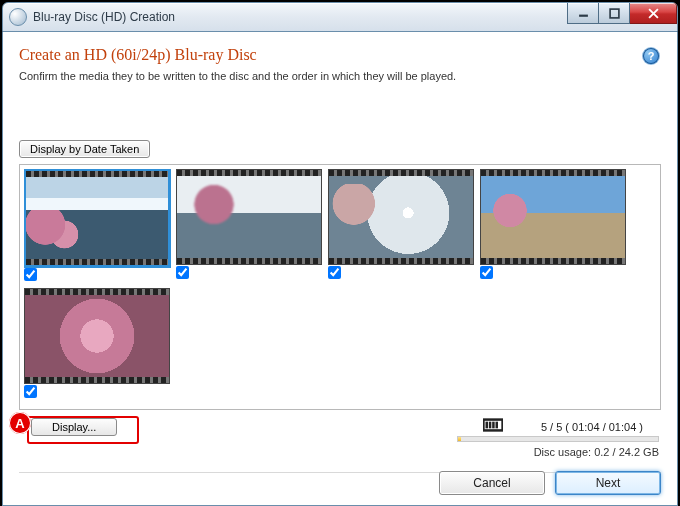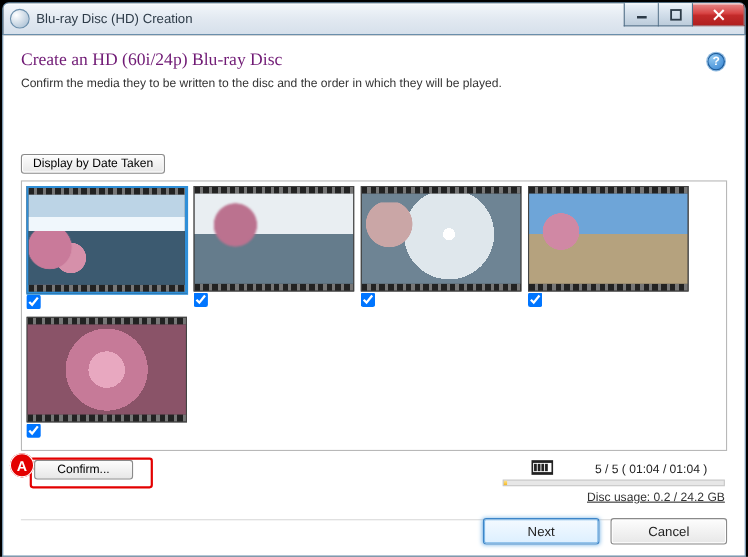--- a/index.html
+++ b/index.html
@@ -76,21 +76,21 @@
   .content {
     background: #fff;
     border: 1px solid #6a8eab;
     border-top: none;
     height: calc(100% - 28px);
     box-sizing: border-box;
     padding: 10px 16px 12px 16px;
     position: relative;
   }
   .heading {
-    color: #701a75;
+    color: #c2410c;
     font-family: "Comic Sans MS", "Segoe Print", cursive;
     font-size: 16px;
     margin: 4px 0 6px 0;
   }
   .subtext {
     font-size: 11px;
     color: #333;
     margin-bottom: 14px;
   }
   .help-icon {
@@ -228,21 +228,20 @@
   .usage-bar .fill {
     height: 100%;
     background: linear-gradient(to bottom, #ffe28a, #f5b924);
     width: 1.5%;
   }
   .usage-text {
     position: absolute;
     right: 18px;
     font-size: 11px;
     color: #333;
-    text-decoration: underline;
   }
   .hr {
     border: none;
     border-top: 1px solid #d9d9d9;
     margin: 0;
   }
   .footer {
     position: absolute;
     left: 0; right: 0; bottom: 10px;
     padding: 0 16px;
@@ -352,21 +351,21 @@
               <div class="thumb-check"><input type="checkbox" checked="" style=""></div>
             </div>
           </div>
       </div>
     </div>
 
     
     <div class="settings-row">
       <div class="marker" style="left:-10px; top:-6px;">A</div>
       <div class="red-highlight" style="left:8px; top:-2px; width:108px; height:24px;"></div>
-      <button class="settings-btn" style="margin-left:12px;">Confirm...</button>
+      <button class="settings-btn" style="margin-left:12px;">Display...</button>
 
       <div class="status-row" style="top:0;">
         <span class="film-icon">
           <svg viewBox="0 0 24 16">
               <rect x="0" y="0" width="24" height="16" fill="#222"></rect>
               <rect x="2" y="3" width="20" height="10" fill="#fff"></rect>
               <g fill="#222">
                 <rect x="3" y="4" width="3" height="8"></rect>
                 <rect x="7" y="4" width="3" height="8"></rect>
                 <rect x="11" y="4" width="3" height="8"></rect>
@@ -379,17 +378,17 @@
     </div>
 
     <div class="usage-bar" style="top:404px;">
       <div class="fill"></div>
     </div>
     <div class="usage-text" style="top:414px;">Disc usage: 0.2 / 24.2 GB</div>
 
     <hr class="hr" style="position:absolute; left:16px; right:16px; top:440px;">
 
     <div class="footer">
+      <div class="btn-main">Cancel</div>
       <div class="btn-main primary">Next</div>
-      <div class="btn-main">Cancel</div>
     </div>
   </div>
 </div>
 
 </body></html>

